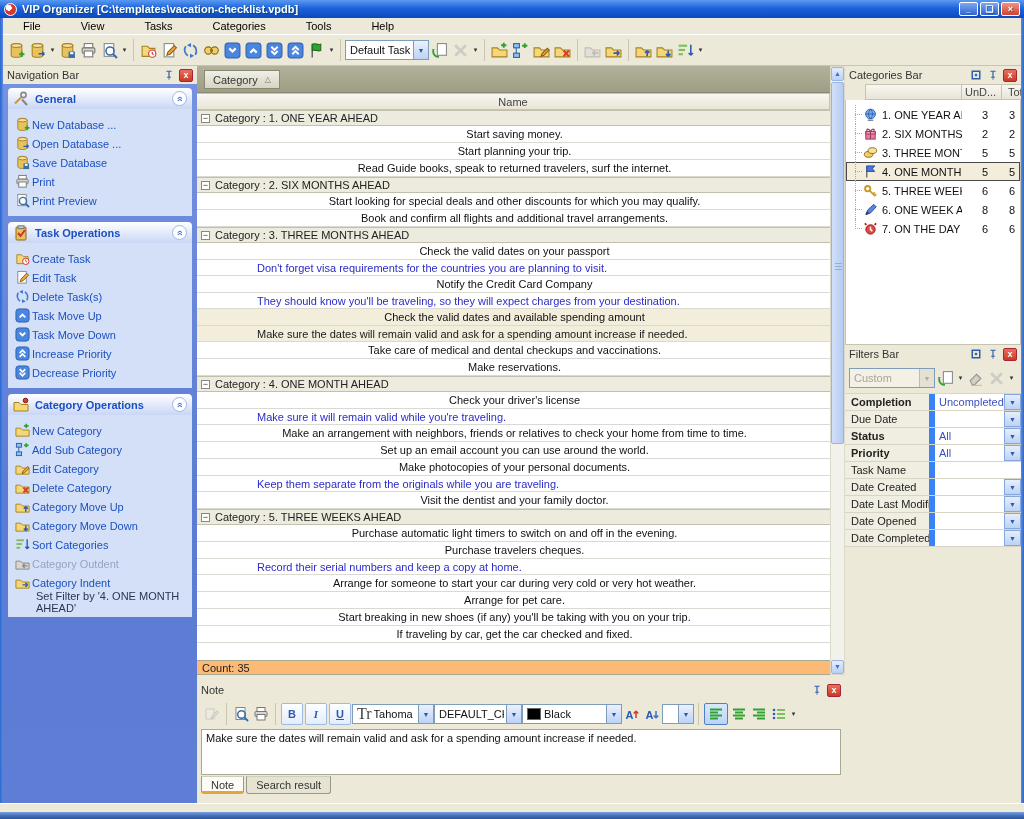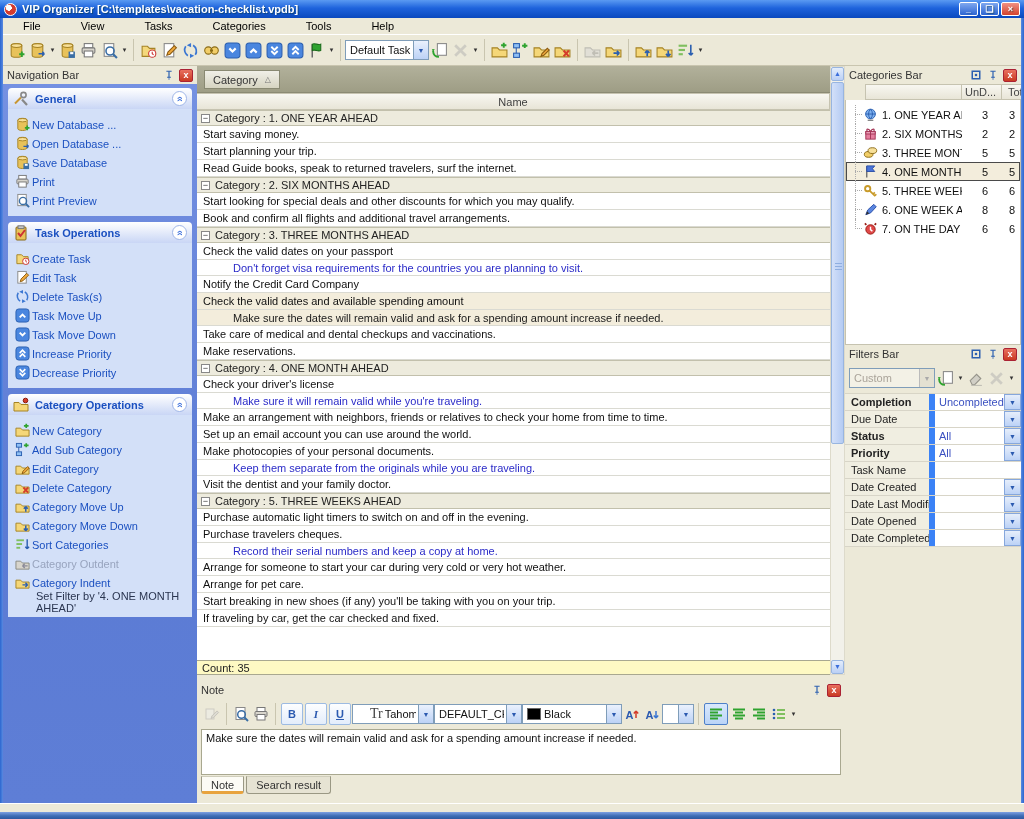--- a/index.html
+++ b/index.html
@@ -91,27 +91,27 @@
   .sort-tri { font-size:8px; color:#777; }
   .colhdr { position:absolute; left:0; top:27px; width:633px; height:17px;
     background:linear-gradient(180deg,#F8F7F1,#E8E5D7); border:1px solid #C6C3B0; border-left:none;
     text-align:center; color:#3F3F3F; padding-top:2px; }
   .list { position:absolute; left:0; top:44px; width:633px; height:550px; background:#fff; overflow:hidden; }
   .row { border-bottom:1px solid #DADAD2; display:flex; align-items:flex-start; }
   .row.group { background:#EDEBDD; border-top:1px solid #C2C0AC; border-bottom:1px solid #C2C0AC;
     height:16px; align-items:center; gap:5px; padding-left:4px; color:#222; }
   .expand-box { width:9px; height:9px; border:1px solid #888; background:#fff; font-size:9px;
     line-height:6px; text-align:center; color:#333; flex:0 0 auto; }
-  .row.task { min-height:17px; padding:2px 4px 1px 6px; color:#101010; }
+  .row.task { min-height:17px; padding:2px 4px 1px 6px; color:#101010;justify-content:center; }
   .row.note { min-height:16px; padding:2px 4px 1px 36px; color:#2B2BC8; }
-  .row.note .txt { max-width:475px; }
+  .row.note .txt { max-width:475px;margin-left:24px; }
   .row.sel { background:#F3EDDC; }
   .row.dark { color:#1A1A1A; }
   .countbar { position:absolute; left:0; top:594px; width:633px; height:15px;
-    background:#fef9c3; border-top:1px solid #A9A890; border-bottom:1px solid #A9A890; padding:1px 16px 0 5px; color:#222; }
+    background:#fdba74; border-top:1px solid #A9A890; border-bottom:1px solid #A9A890; padding:1px 16px 0 5px; color:#222; }
 
   
   .vscroll { position:absolute; left:633px; top:0; width:15px; height:609px;
     background:#F2F1EA; border:1px solid #DDDACB; }
   .sb-btn { position:absolute; left:0; width:13px; height:14px;
     background:linear-gradient(180deg,#E3EDFC,#BBD0F5); border:1px solid #98B5E0; border-radius:2px;
     color:#3A6EDB; font-size:7px; text-align:center; line-height:12px; }
   .sb-up { top:0; } .sb-down { bottom:0; }
   .sb-thumb { position:absolute; left:0; top:15px; width:13px; height:362px;
     background:linear-gradient(90deg,#D3E0F9,#B4CBF3); border:1px solid #98B5E0; border-radius:2px; }
@@ -123,21 +123,21 @@
   .note-toolbar { height:30px; display:flex; align-items:center; padding-left:5px; }
   .note-toolbar .tbtn { height:22px; }
   .note-toolbar svg { width:16px; height:16px; }
   .fmt-btn { width:22px; height:22px; border:1px solid #9DBBE2; border-radius:2px;
     background:linear-gradient(180deg,#FDFEFF,#E3EDFB); color:#2B5AB0; font-weight:bold;
     display:flex; align-items:center; justify-content:center; margin:0 1px; }
   .fmt-btn.italic { font-style:italic; font-family:"Liberation Serif",serif; }
   .fmt-btn.underline { text-decoration:underline; }
   .fmt-btn.active { background:linear-gradient(180deg,#D8E8FC,#BAD4F7); border-color:#4E80C8; }
   .swatch { width:14px; height:12px; background:#000; border:1px solid #666; margin-right:3px; flex:0 0 auto; }
-  .font-glyph { font-size:14px; color:#444; margin-right:2px; font-family:"Liberation Serif",serif;margin-left:13px; }
+  .font-glyph { font-size:16px; color:#444; margin-right:2px; font-family:"Liberation Serif",serif; }
   .note-text { margin:0 4px; height:46px; background:#fff; border:1px solid #A9A890; padding:2px 4px; color:#111; }
   .tabs { height:22px; display:flex; align-items:flex-start; padding:1px 0 0 4px; gap:2px; }
   .tab { height:18px; padding:2px 9px 0; background:#E6E3D3; border:1px solid #9A9884;
     border-top:1px solid #CFCDBB; border-radius:0 0 3px 3px; color:#333; }
   .tab.active { background:#FCFBF5; border-bottom:3px solid #E8A33D; padding-bottom:0; }
 
   
   .rightcol { position:absolute; left:845px; top:66px; width:176px; height:737px; background:#ECE9D8; }
   .cat-cols { position:absolute; left:0; top:18px; width:176px; height:16px; display:flex;
     background:linear-gradient(180deg,#F8F7F1,#E8E5D7); border:1px solid #C6C3B0; color:#444;margin-left:20px; }
@@ -732,20 +732,23 @@
       </div>
       <div class="row task">
         <span class="txt">Check the valid dates on your passport</span>
       </div>
       <div class="row note">
         <span class="txt">Don't forget visa requirements for the countries you are planning to visit.</span>
       </div>
       <div class="row task">
         <span class="txt">Notify the Credit Card Company</span>
       </div>
+      <div class="row note">
+        <span class="txt">They should know you'll be traveling, so they will expect charges from your destination.</span>
+      </div>
       <div class="row task sel">
         <span class="txt">Check the valid dates and available spending amount</span>
       </div>
       <div class="row note sel dark">
         <span class="txt">Make sure the dates will remain valid and ask for a spending amount increase if needed.</span>
       </div>
       <div class="row task">
         <span class="txt">Take care of medical and dental checkups and vaccinations.</span>
       </div>
       <div class="row task">

